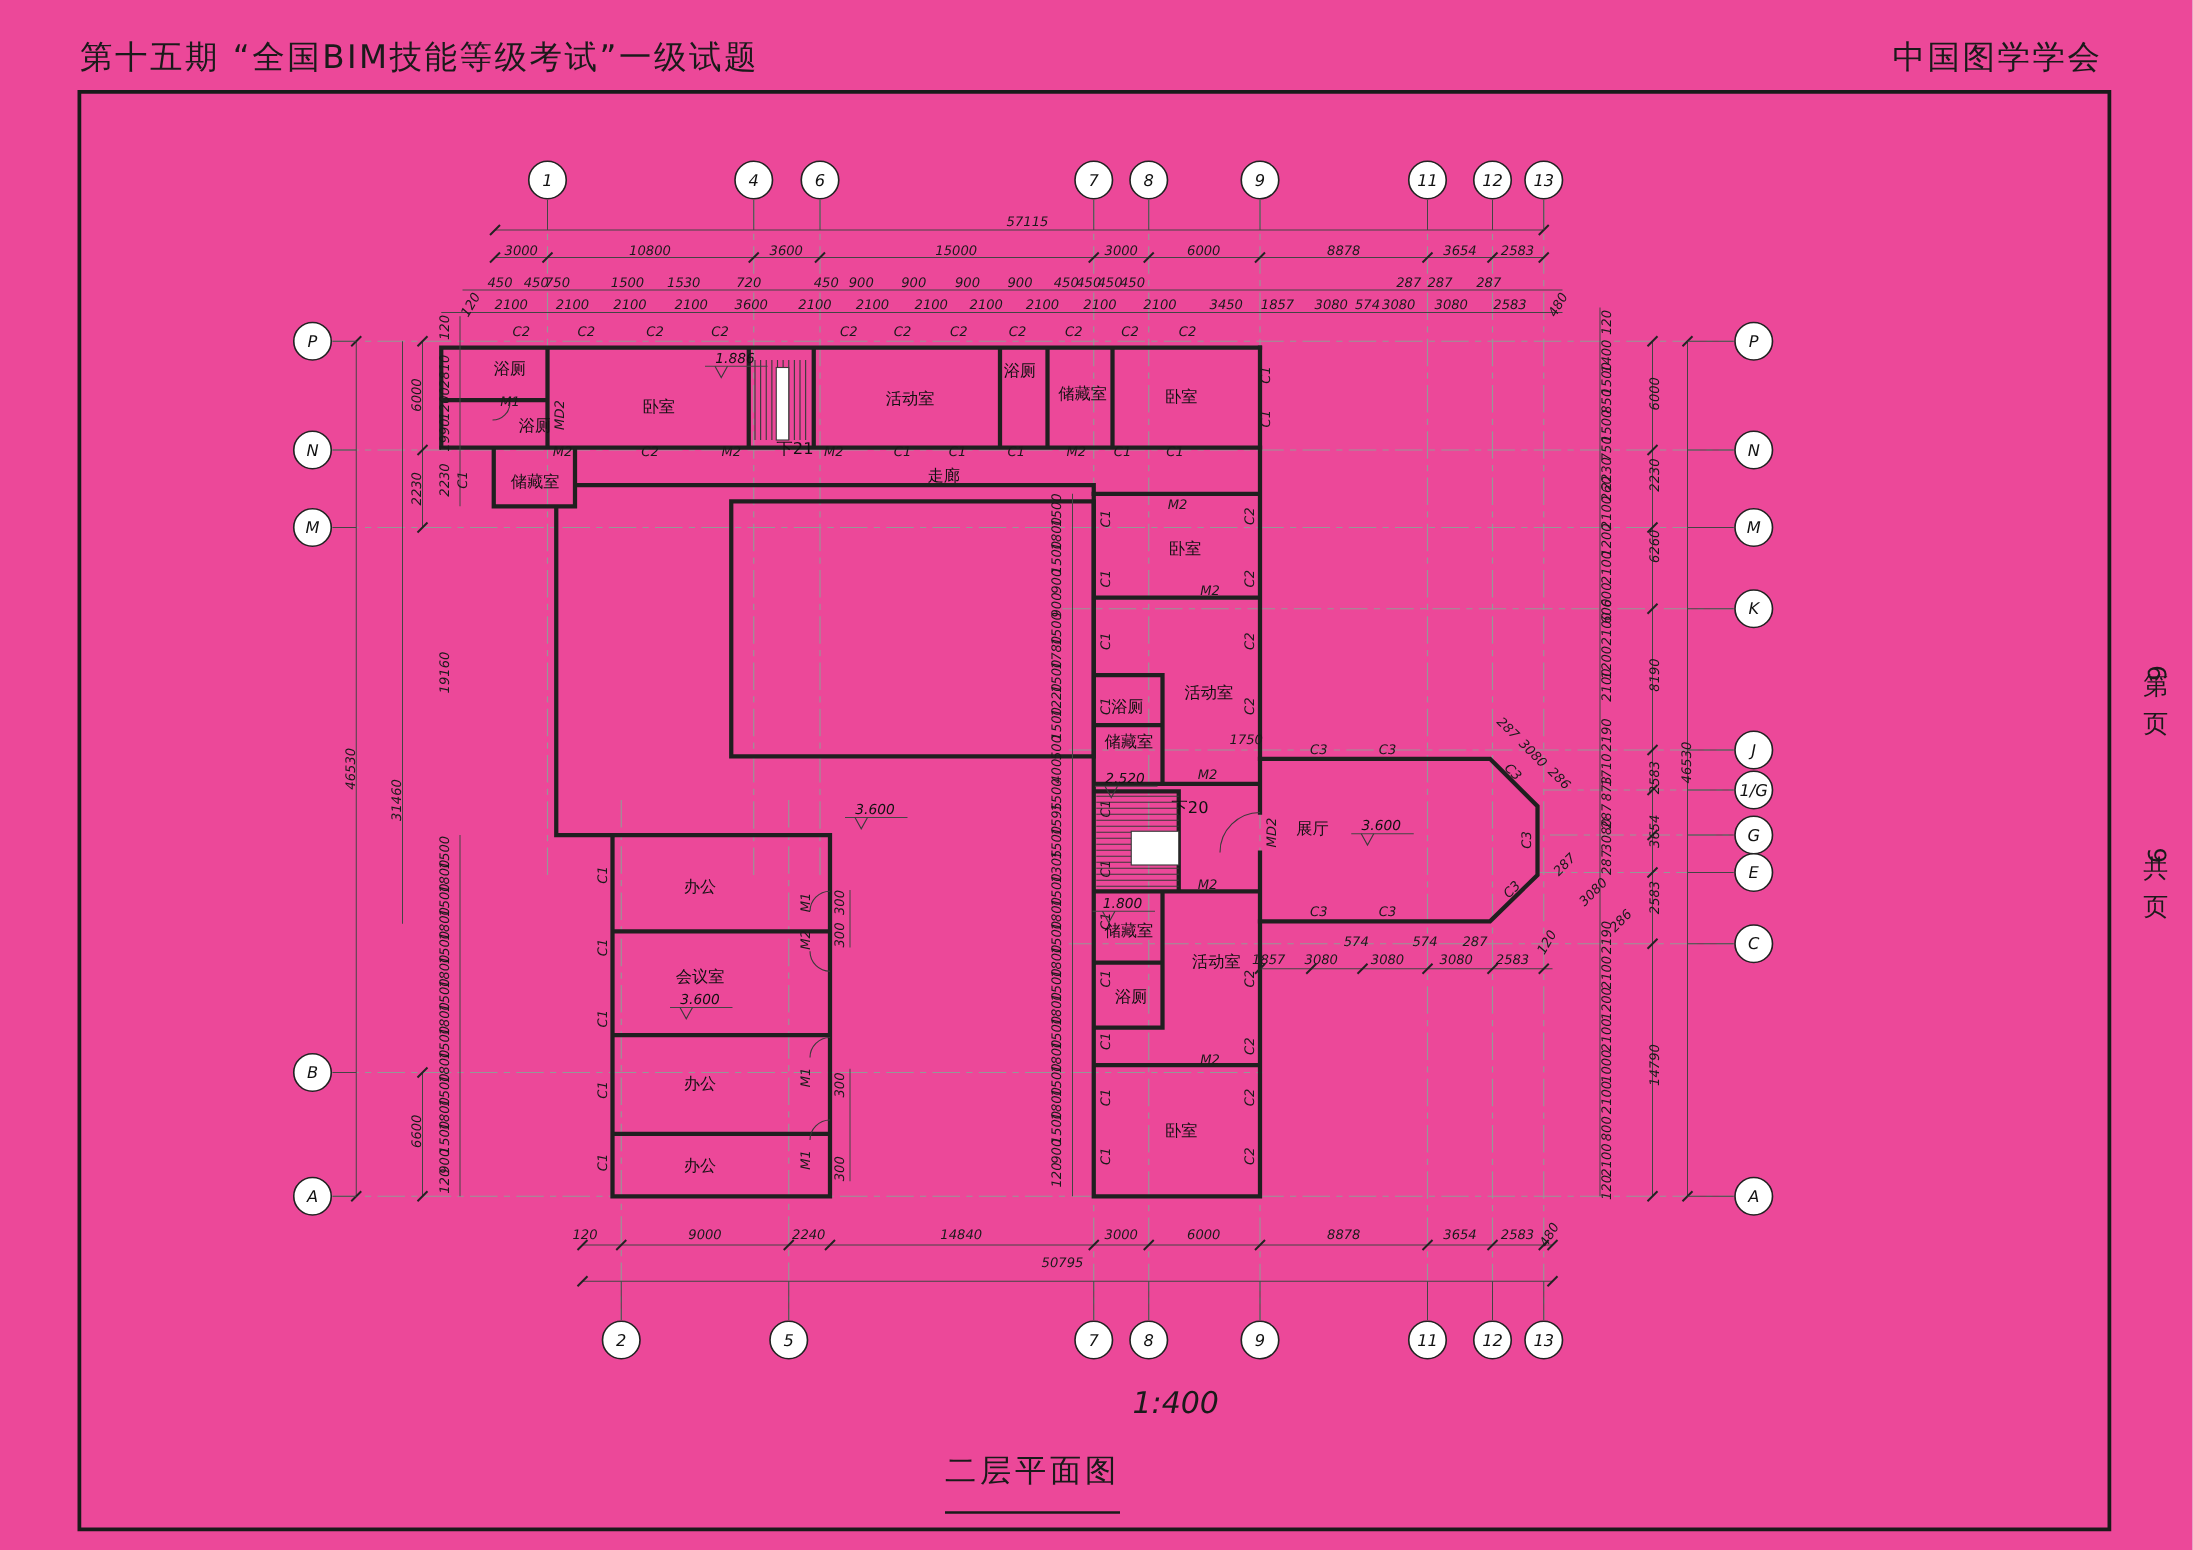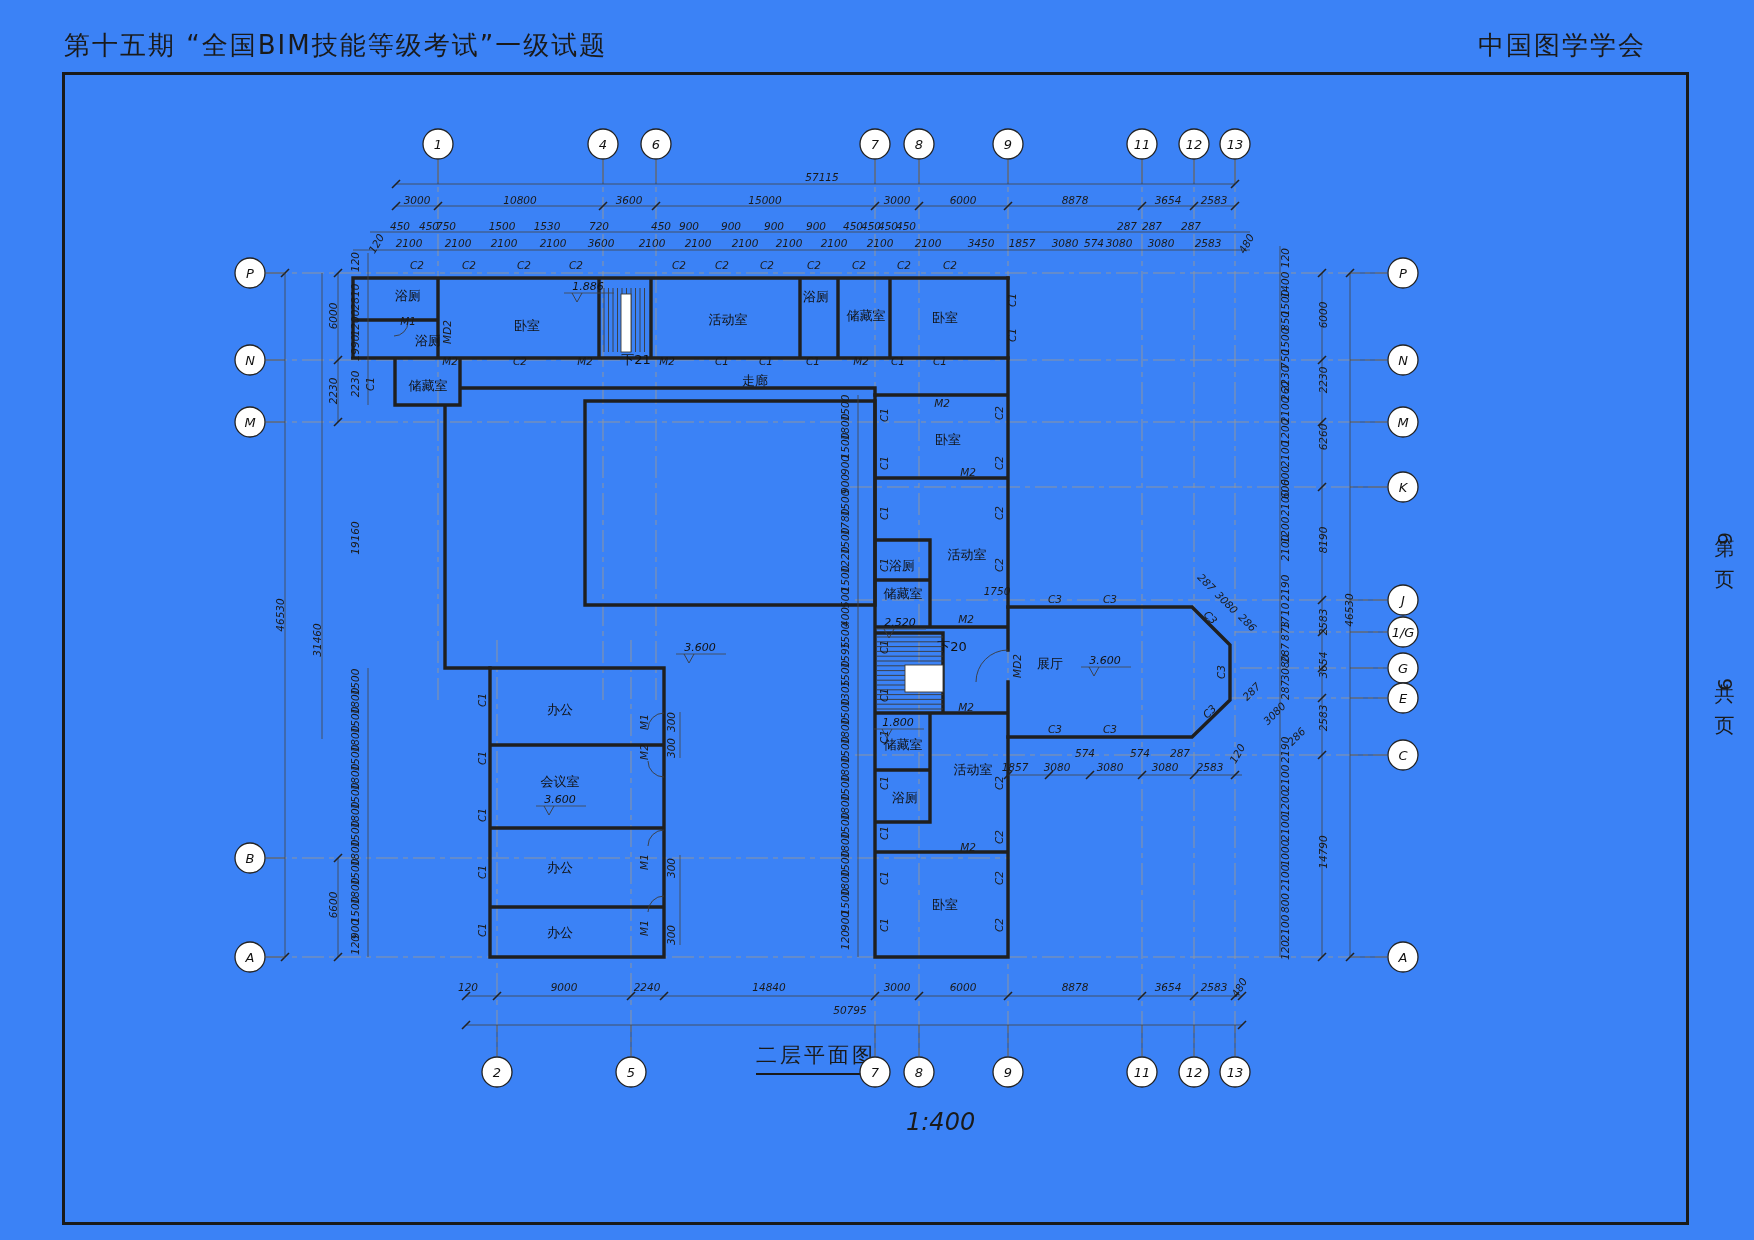--- a/index.html
+++ b/index.html
@@ -1,28 +1,28 @@
 <!DOCTYPE html>
 <html><head>
 <meta charset="utf-8">
 <style>
   html,body{margin:0;padding:0;background:#e8e8e8;}
-  #sheet{position:relative;width:1754px;height:1240px;background:#3b82f6;overflow:hidden;
+  #sheet{position:relative;width:1754px;height:1240px;background:#ec4899;overflow:hidden;
          font-family:"DejaVu Sans",sans-serif;color:#1a1a1a;}
   #frame{position:absolute;left:62px;top:72px;width:1627px;height:1153px;
          border:3px solid #1a1a1a;box-sizing:border-box;}
   .hdr{position:absolute;top:28px;font-size:26px;letter-spacing:2px;white-space:nowrap;}
   #hdr-left{left:64px;}
-  #hdr-right{left:1478px;font-family:Liberation Serif, serif;}
+  #hdr-right{left:1514px;font-family:Liberation Serif, serif;}
   .vnote{position:absolute;left:1712px;writing-mode:vertical-rl;font-size:20px;
          letter-spacing:10px;white-space:nowrap;}
   #vnote-page{top:522px;}
   #vnote-total{top:668px;}
-  #plan-title{position:absolute;left:756px;top:1041px;font-size:21px;letter-spacing:3px;
-         border-bottom:2.5px solid #1a1a1a;padding-bottom:4px;}
+  #plan-title{position:absolute;left:756px;top:1160px;font-size:25px;letter-spacing:3px;
+         border-bottom:2.5px solid #1a1a1a;padding-bottom:16px;}
   #plan-scale{position:absolute;left:906px;top:1108px;font-size:24px;font-style:italic;}
   svg{position:absolute;left:0;top:0;}
   .wall{fill:none;stroke:#1f1f1f;stroke-width:3.4;stroke-linecap:square;}
   .thin{fill:none;stroke:#3a3a3a;stroke-width:0.9;}
   .dline{stroke:#444;stroke-width:0.8;}
   .gline{stroke:#979797;stroke-width:0.9;stroke-dasharray:22 5 5 5;}
   .tick{stroke:#222;stroke-width:1.6;}
   .dim{font-size:10.5px;font-style:italic;fill:#1a1a1a;}
   .tag{font-size:10.5px;font-style:italic;fill:#1a1a1a;}
   .room{font-size:13px;fill:#111;}

